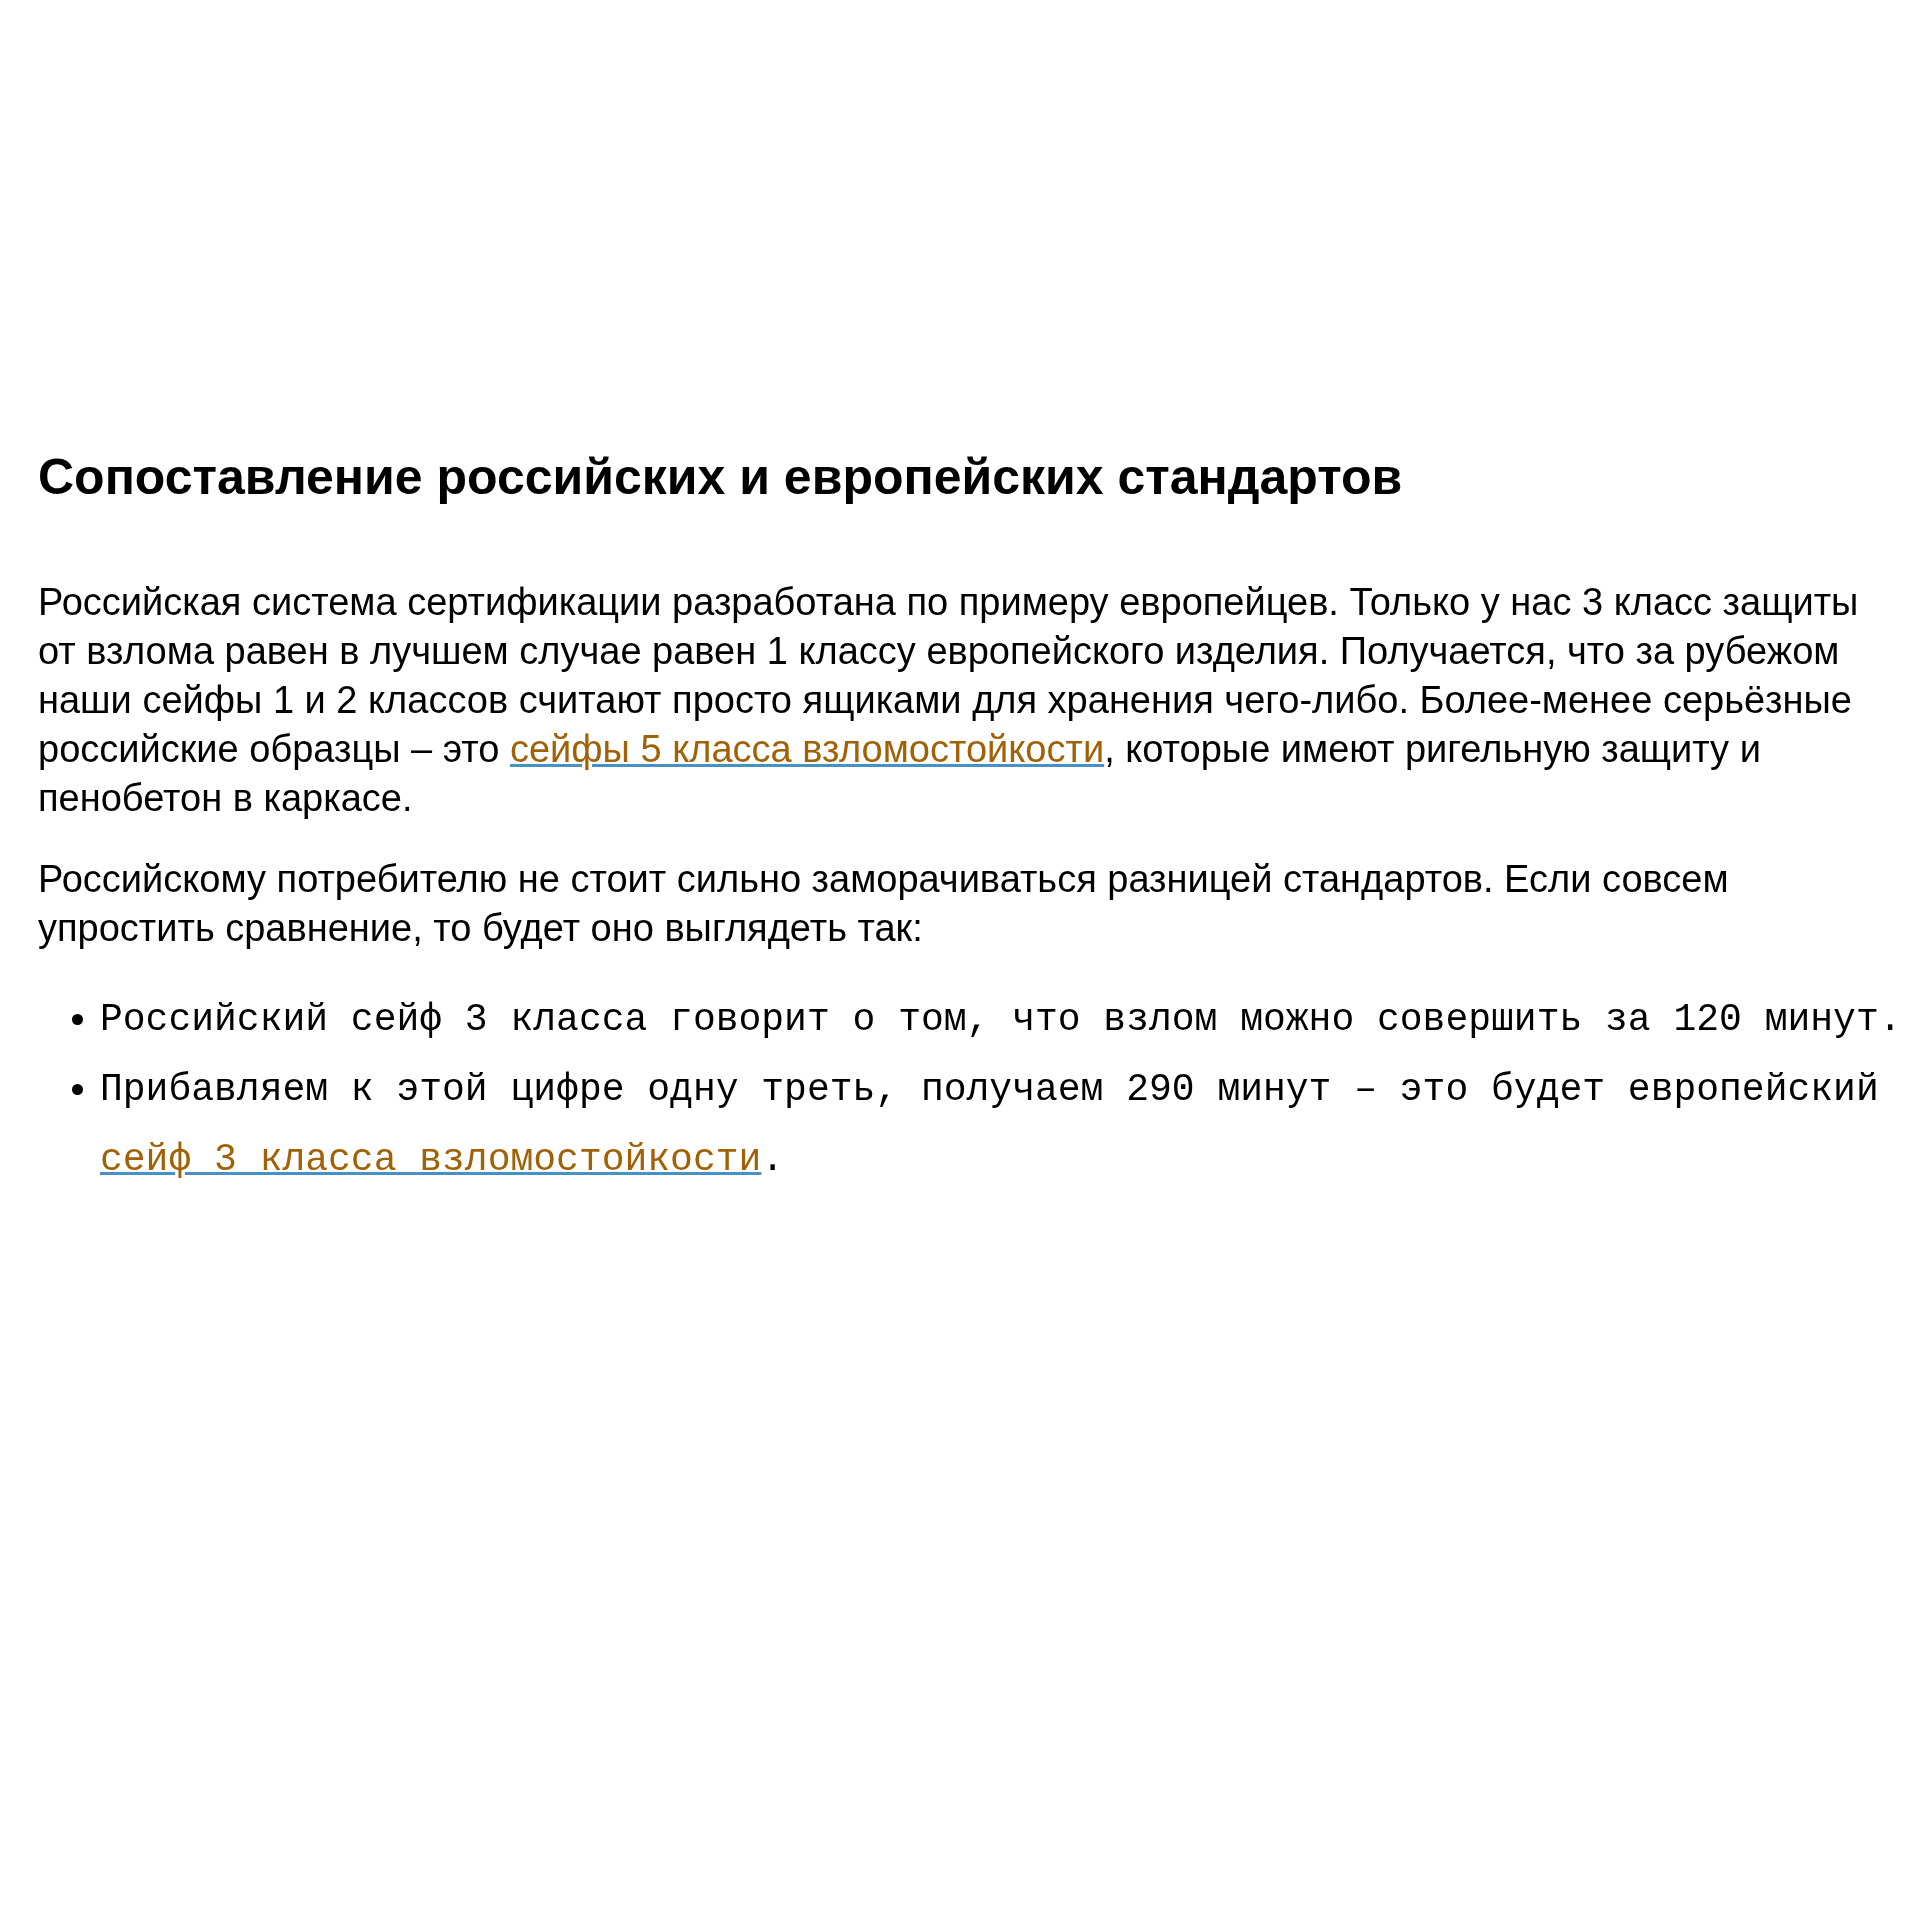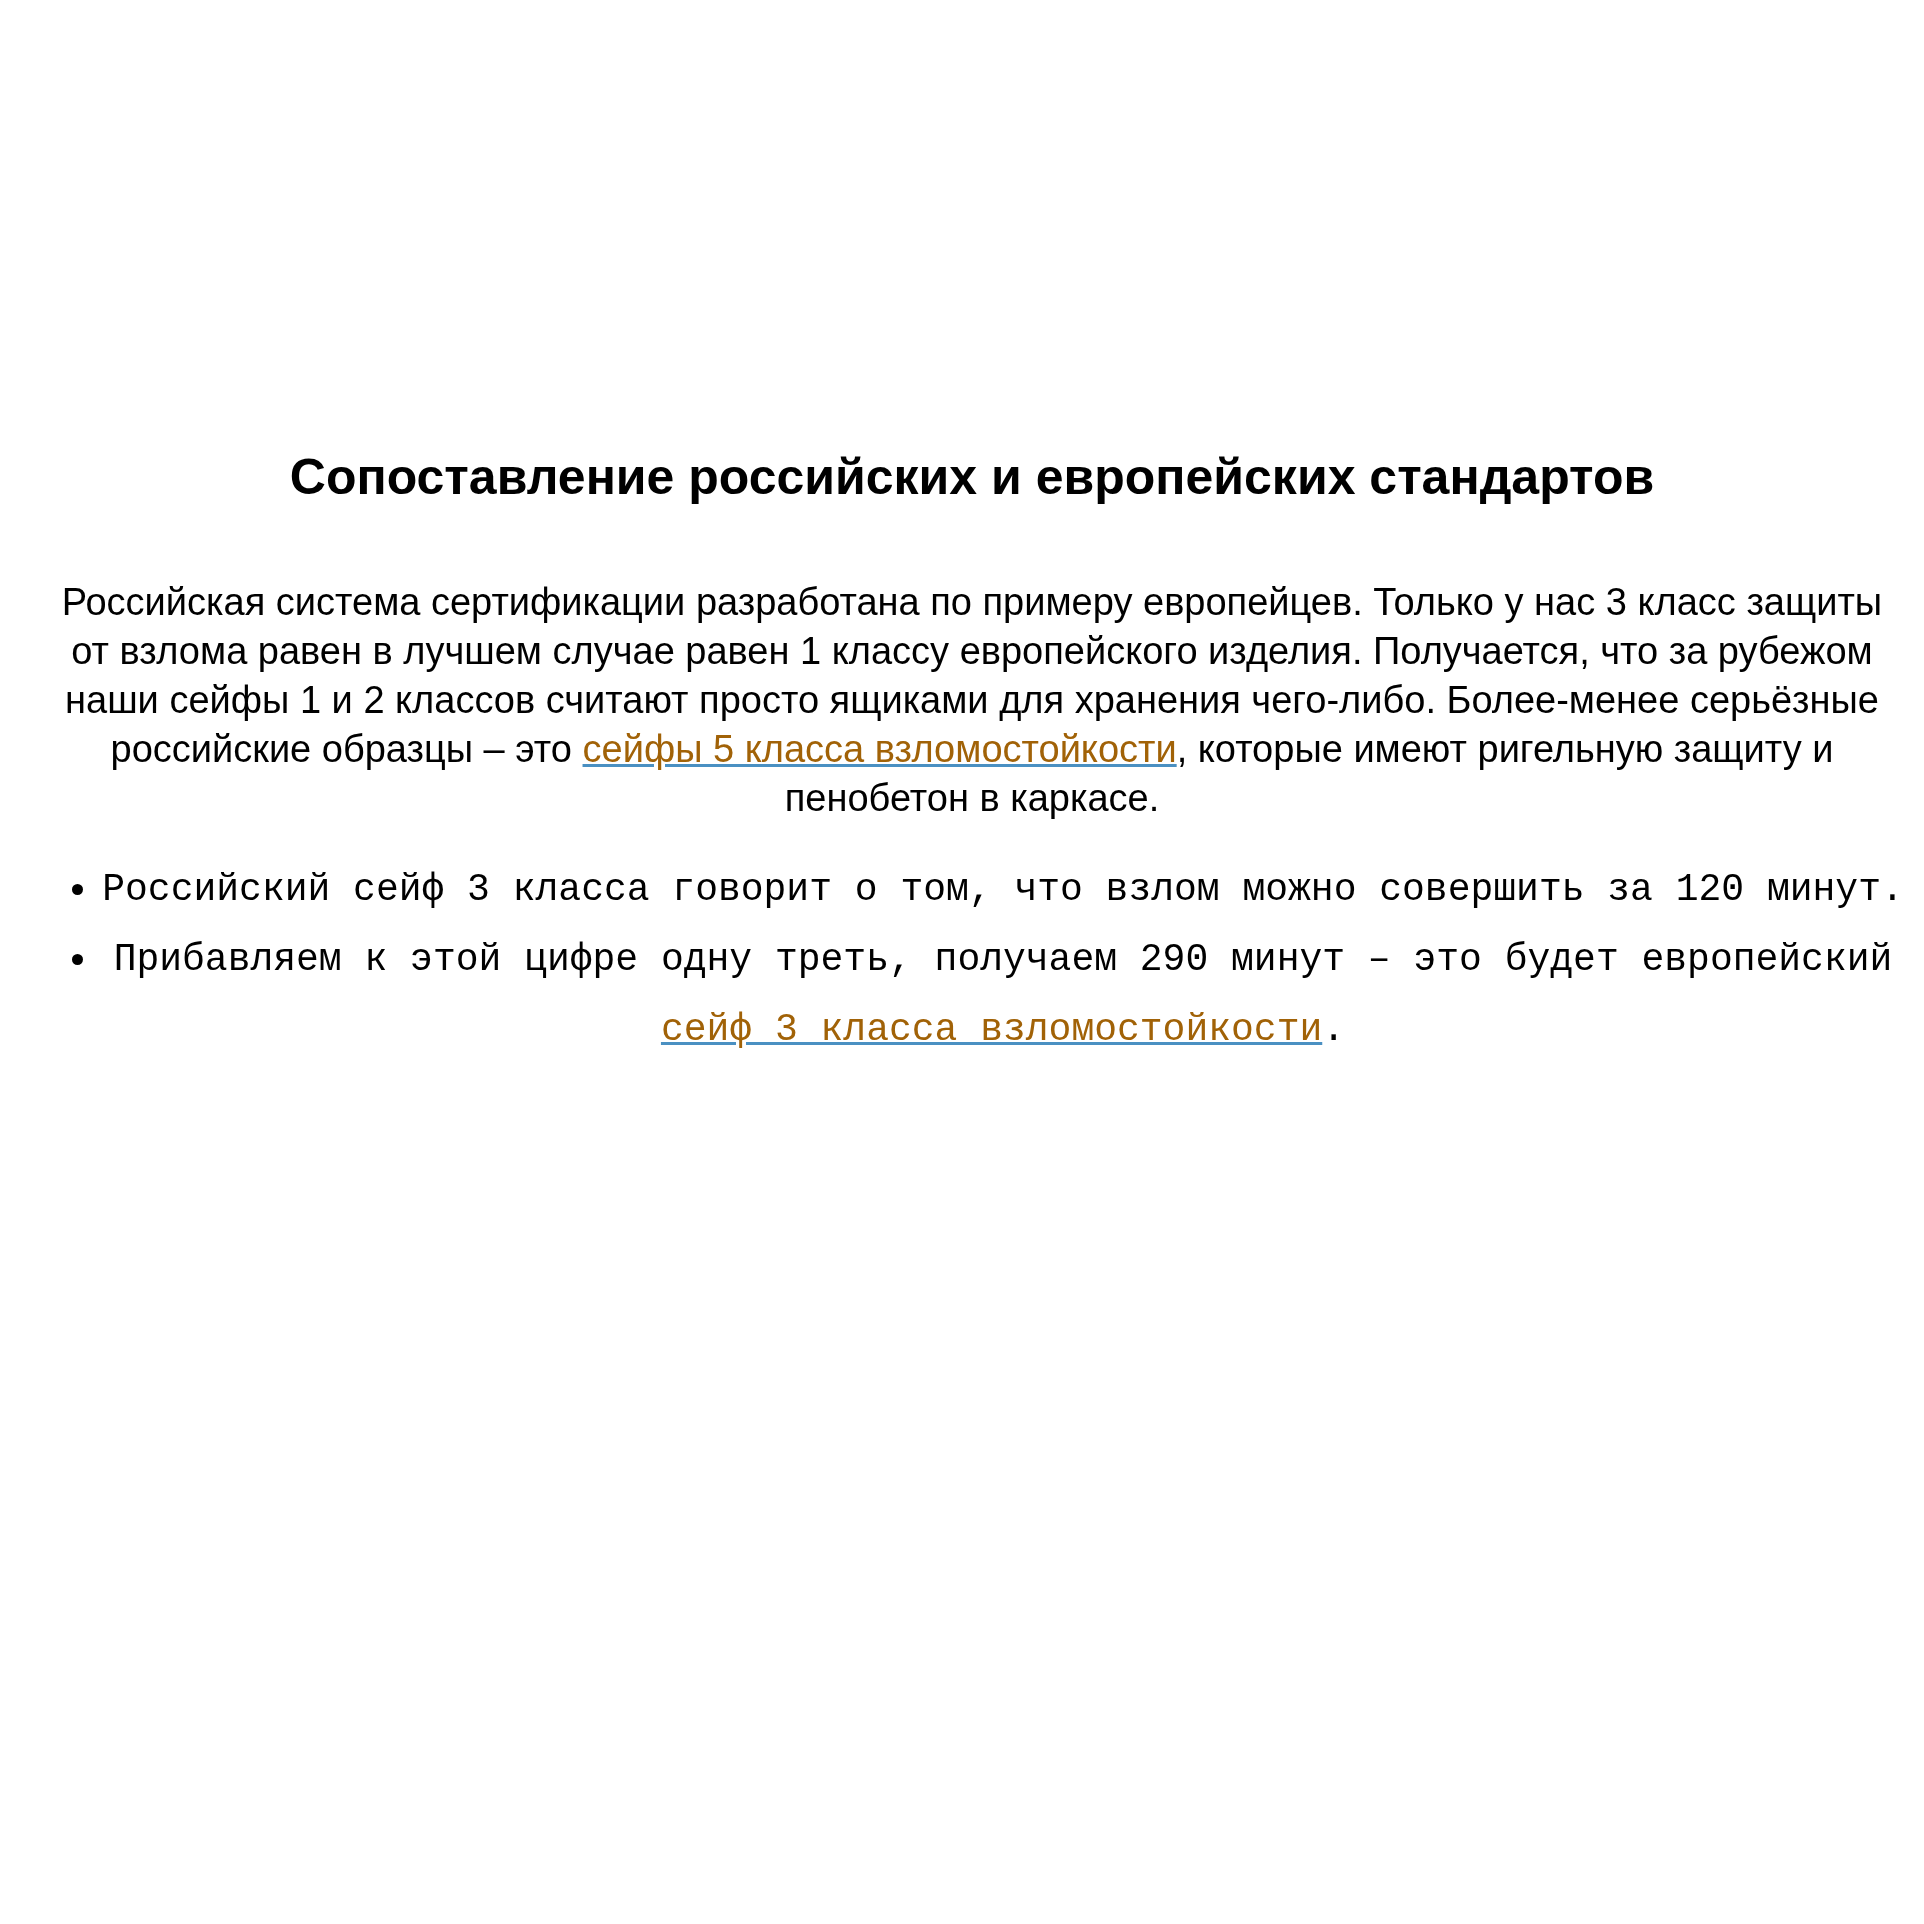--- a/index.html
+++ b/index.html
@@ -12,21 +12,20 @@
     width: 1925px;
     height: 1925px;
     background: #ffffff;
     overflow: hidden;
     font-family: "Liberation Sans", "DejaVu Sans", sans-serif;
     color: #000000;
   }
   .content {
     box-sizing: border-box;
     padding: 447px 19px 0 38px;
-    text-align: center;
   }
   h2.article-heading {
     font-size: 50px;
     line-height: 1.2;
     font-weight: bold;
     margin: 0 0 71px 0;
     color: #000000;
   }
   p.body-par {
     font-size: 38px;
@@ -59,20 +58,21 @@
 </head>
 <body>
 
 <div class="page">
   <div class="content">
 
     <h2 class="article-heading">Сопоставление российских и европейских стандартов</h2>
 
     <p class="body-par"><span>Российская система сертификации разработана по примеру европейцев. Только у нас 3 класс защиты от взлома равен в лучшем случае равен 1 классу европейского изделия. Получается, что за рубежом наши сейфы 1 и 2 классов считают просто ящиками для хранения чего-либо. Более-менее серьёзные российские образцы – это </span><a class="inline-link">сейфы 5 класса взломостойкости</a><span>, которые имеют ригельную защиту и пенобетон в каркасе.</span></p>
 
+    <p class="body-par">Российскому потребителю не стоит сильно заморачиваться разницей стандартов. Если совсем упростить сравнение, то будет оно выглядеть так:</p>
 
     <ul class="comparison-list">
       <li>Российский сейф 3 класса говорит о том, что взлом можно совершить за 120 минут.</li>
       <li><span>Прибавляем к этой цифре одну треть, получаем 290 минут – это будет европейский </span><a class="inline-link">сейф 3 класса взломостойкости</a><span>.</span></li>
     </ul>
 
 
   </div>
 </div>
 

